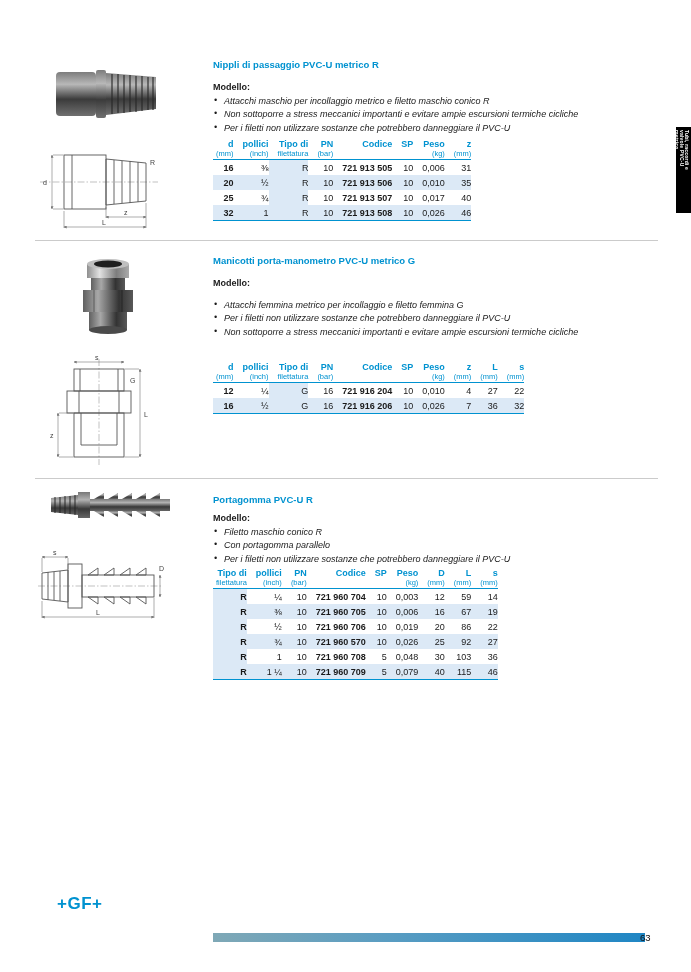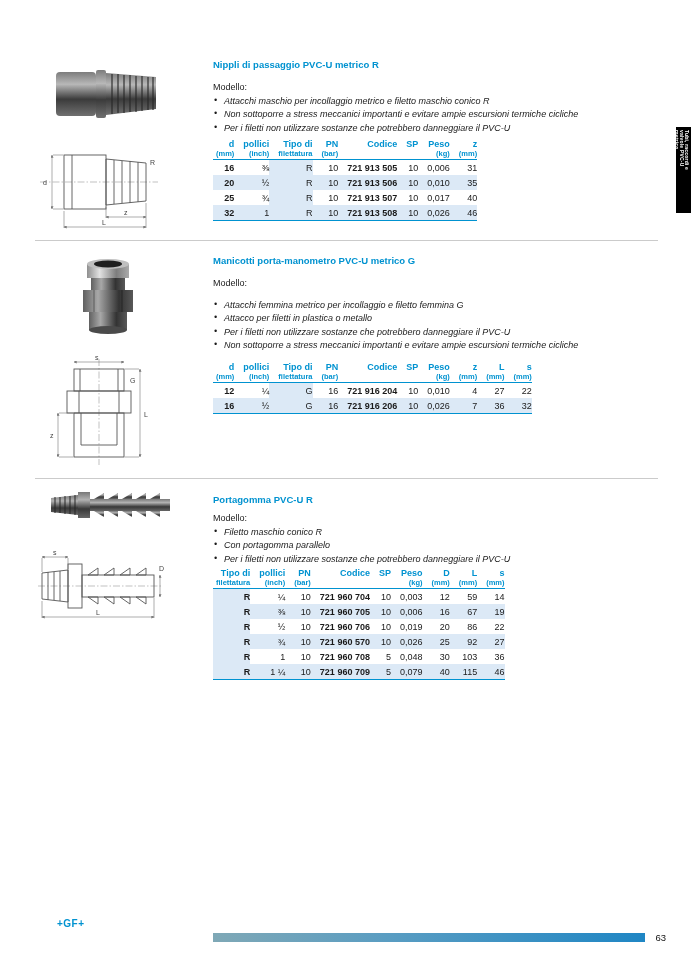--- a/index.html
+++ b/index.html
@@ -1,42 +1,42 @@
 <!DOCTYPE html>
 <html><head>
 <meta charset="utf-8">
 <style>
   html,body{margin:0;padding:0;background:#ffffff;}
   .page{position:relative;width:691px;height:956px;background:#fff;overflow:hidden;
         font-family:"Liberation Sans",sans-serif;color:#1a1a1a;}
   .title{position:absolute;font-size:9.5px;font-weight:bold;color:#0092d0;white-space:nowrap;}
-  .modello{position:absolute;font-size:9px;font-weight:normal;}
+  .modello{position:absolute;font-size:9px;font-weight:bold;}
   .bullets{position:absolute;list-style:none;margin:0;padding:0;font-size:9px;width:452px;font-style:italic;}
   .bullets li{position:relative;padding-left:11px;margin-bottom:2.5px;line-height:1.2;}
   .bullets li::before{content:"\2022";position:absolute;left:1px;top:-1px;}
   .photo,.drawing{position:absolute;}
   .spec{position:absolute;border-collapse:collapse;font-size:9px;border-bottom:1px solid #0092d0;}
   .spec th{color:#0092d0;text-align:right;vertical-align:bottom;padding:0 0 1px 9px;
            border-bottom:1px solid #0092d0;white-space:nowrap;}
   .spec th .h1{font-size:9px;font-weight:bold;line-height:10px;}
-  .spec th .h2{font-size:7.5px;font-weight:bold;line-height:9px;min-height:9px;}
+  .spec th .h2{font-size:7.5px;font-weight:normal;line-height:9px;min-height:9px;}
   .spec td{text-align:right;padding:2.5px 0 2.5px 9px;white-space:nowrap;}
   .spec td.b{font-weight:bold;}
   .spec tr.alt{background:#dce9f6;}
   .spec td.shade{background:#dce9f6;}
   .spec th:first-child,.spec td:first-child{padding-left:3px;}
   .divider{position:absolute;left:35px;width:623px;height:0;border-top:1px solid #cbcbcb;}
   .sidetab{position:absolute;right:0;top:127px;width:15px;height:86px;background:#000;color:#fff;
            writing-mode:vertical-rl;font-size:5px;line-height:5px;font-weight:bold;
            padding:3px 2px;box-sizing:border-box;letter-spacing:0.2px;}
   .sidetab span{display:block;}
-  .logo{position:absolute;left:57px;top:918px;font-size:10px;font-weight:bold;color:#0092d0;letter-spacing:0.5px;}
+  .logo{position:absolute;left:57px;top:894px;font-size:17px;font-weight:bold;color:#0092d0;letter-spacing:0.5px;}
   .footerbar{position:absolute;left:213px;top:933px;width:432px;height:9px;
              background:linear-gradient(90deg,#7fa8b6 0%,#5a9dc2 40%,#1f86c4 100%);}
-  .pagenum{position:absolute;left:640px;top:932px;width:26px;text-align:right;font-size:9.5px;color:#111;}
+  .pagenum{position:absolute;left:640px;top:932px;width:26px;text-align:left;font-size:9.5px;color:#111;}
   .dimtxt{font-size:7px;fill:#444;}
 </style>
 </head>
 <body>
 
 <div class="page">
 
   <svg class="photo" style="left:52px;top:57px" width="112" height="74" viewBox="0 0 112 74">
     <defs>
       <linearGradient id="g1" x1="0" y1="0" x2="0" y2="1">
@@ -207,21 +207,20 @@
     <line x1="36" y1="34" x2="36" y2="56" stroke="#222" stroke-width="1" opacity="0.5"></line>
     <line x1="64" y1="34" x2="64" y2="56" stroke="#111" stroke-width="1" opacity="0.5"></line>
     <rect x="31" y="56" width="38" height="18" fill="url(#g2)"></rect>
     <ellipse cx="50" cy="74" rx="19" ry="4" fill="#4a4a4a"></ellipse>
   </svg>
 
   <h2 class="title" style="left:213px;top:247px">Manicotti porta-manometro PVC-U metrico G</h2>
   <div class="modello" style="left:213px;top:278px">Modello:</div>
   <ul class="bullets" style="left:213px;top:300px">
     <li>Attacchi femmina metrico per incollaggio e filetto femmina G</li>
-    <li>Attacco per filetti in plastica o metallo</li>
     <li>Per i filetti non utilizzare sostanze che potrebbero danneggiare il PVC-U</li>
     <li>Non sottoporre a stress meccanici importanti e evitare ampie escursioni termiche cicliche</li>
   </ul>
 
   <svg class="drawing" style="left:34px;top:355px" width="130" height="114" viewBox="0 0 130 114">
     <defs>
       <marker id="ar2" viewBox="0 0 10 10" refX="9" refY="5" markerWidth="5" markerHeight="5" orient="auto-start-reverse">
         <path d="M0,0 L10,5 L0,10 z" fill="#777"></path>
       </marker>
     </defs>

